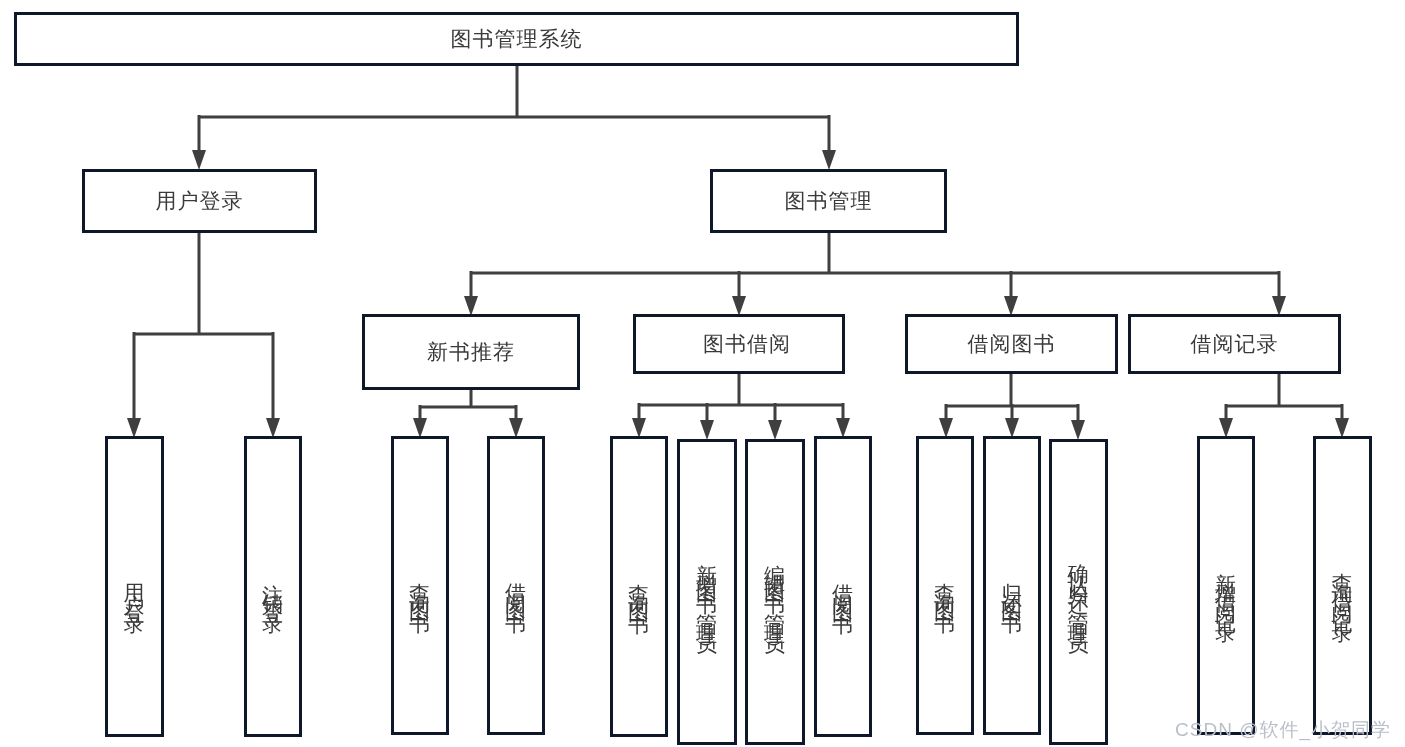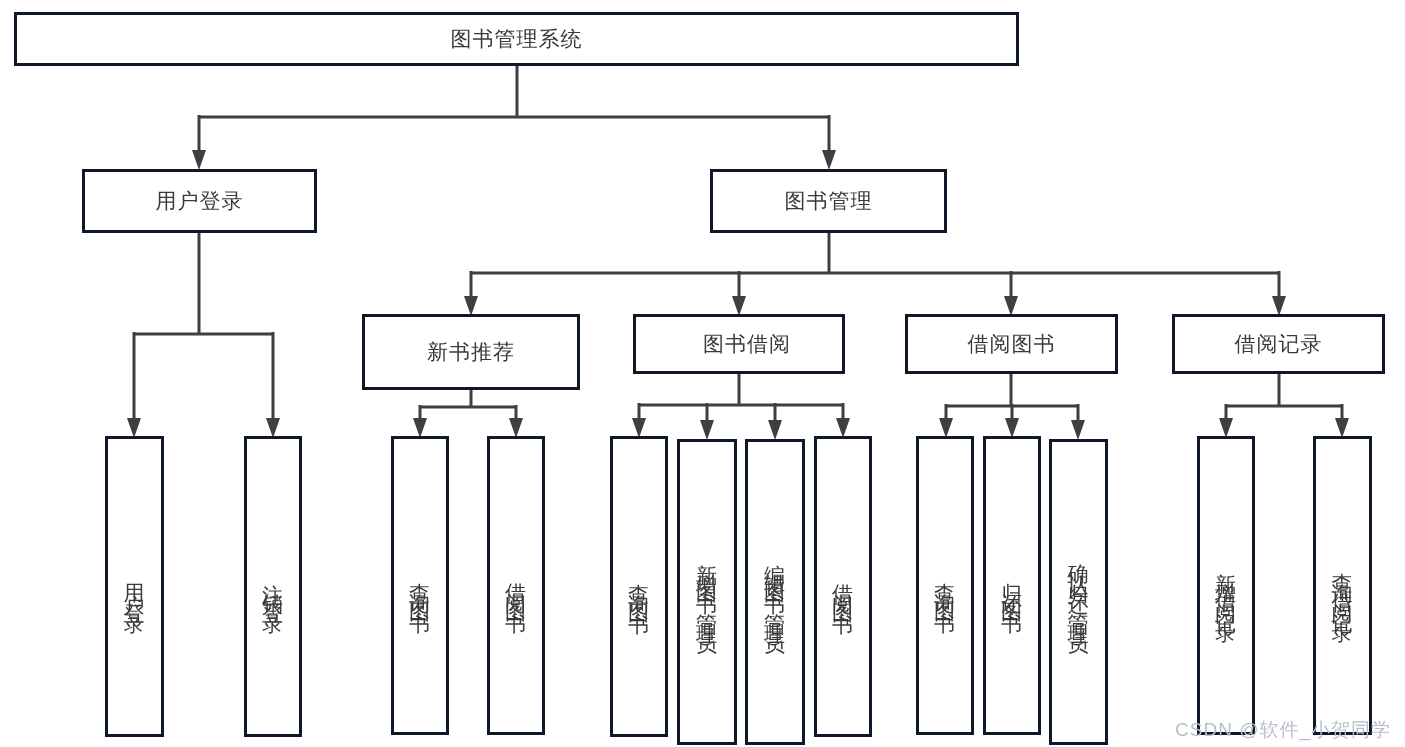--- a/index.html
+++ b/index.html
@@ -103,21 +103,21 @@
 
   <div class="box h" style="left:362px; top:314px; width:218px; height:76px;">
     <span class="lbl">新书推荐</span>
   </div>
   <div class="box h" style="left:633px; top:314px; width:212px; height:60px;padding-left:16px;">
     <span class="lbl">图书借阅</span>
   </div>
   <div class="box h" style="left:905px; top:314px; width:213px; height:60px;">
     <span class="lbl">借阅图书</span>
   </div>
-  <div class="box h" style="left:1172px; top:314px; width:213px; height:60px;">
+  <div class="box h" style="left:1128px; top:314px; width:213px; height:60px;">
     <span class="lbl">借阅记录</span>
   </div>
 
   <div class="box v" style="left:105px; top:436px; width:59px; height:301px;">
     <span class="lbl">用户登录</span>
   </div>
   <div class="box v" style="left:244px; top:436px; width:58px; height:301px;">
     <span class="lbl">注销登录</span>
   </div>
 

